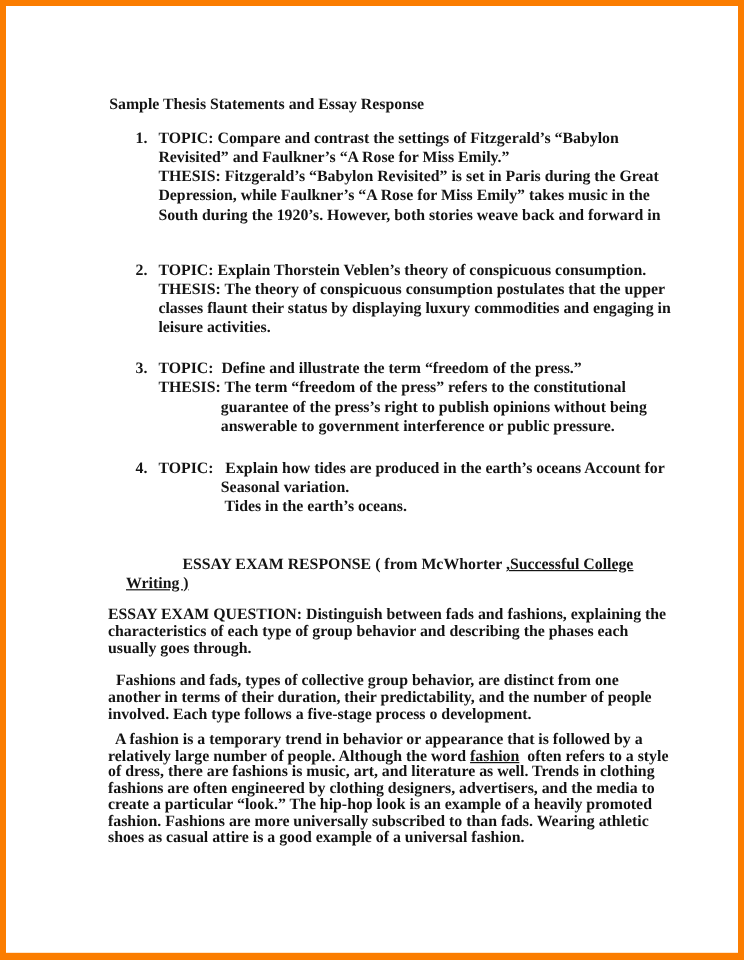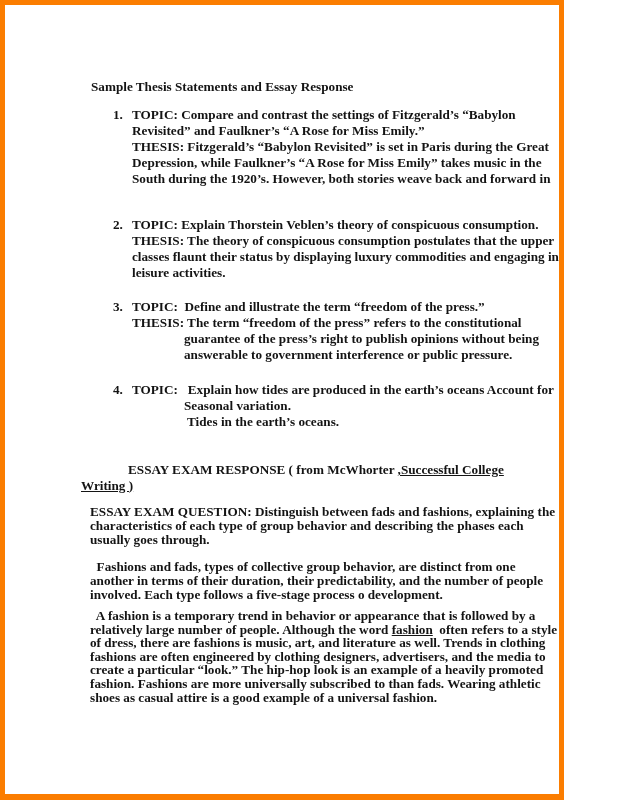--- a/index.html
+++ b/index.html
@@ -1,18 +1,18 @@
 <!DOCTYPE html>
 <html><head>
 <meta charset="utf-8">
 <style>
   html, body { margin: 0; padding: 0; }
   .frame {
     position: relative;
-    width: 564px;
+    width: 620px;
     height: 800px;
     background: #fb7d00;
     overflow: hidden;
   }
   .page {
     position: absolute;
     left: 5px; top: 5px; right: 5px; bottom: 6px;
     background: #ffffff;
     font-family: "Liberation Serif", "DejaVu Serif", serif;
     font-weight: bold;
@@ -32,21 +32,21 @@
     line-height: 16px;
   }
   .item .num {
     position: absolute;
     left: 0; top: 0;
   }
   .item .body { margin-left: 19px; }
   .ind { padding-left: 52px; }
   .resp-heading {
     position: absolute;
-    left: 76px; top: 457px;
+    left: 100px; top: 457px;
     line-height: 15.5px;
   }
   .resp-heading .l1 { padding-left: 47px; }
   .u { text-decoration: underline; }
   .question {
     position: absolute;
     left: 85px; top: 500px;
     line-height: 14px;
   }
   .para1 {

